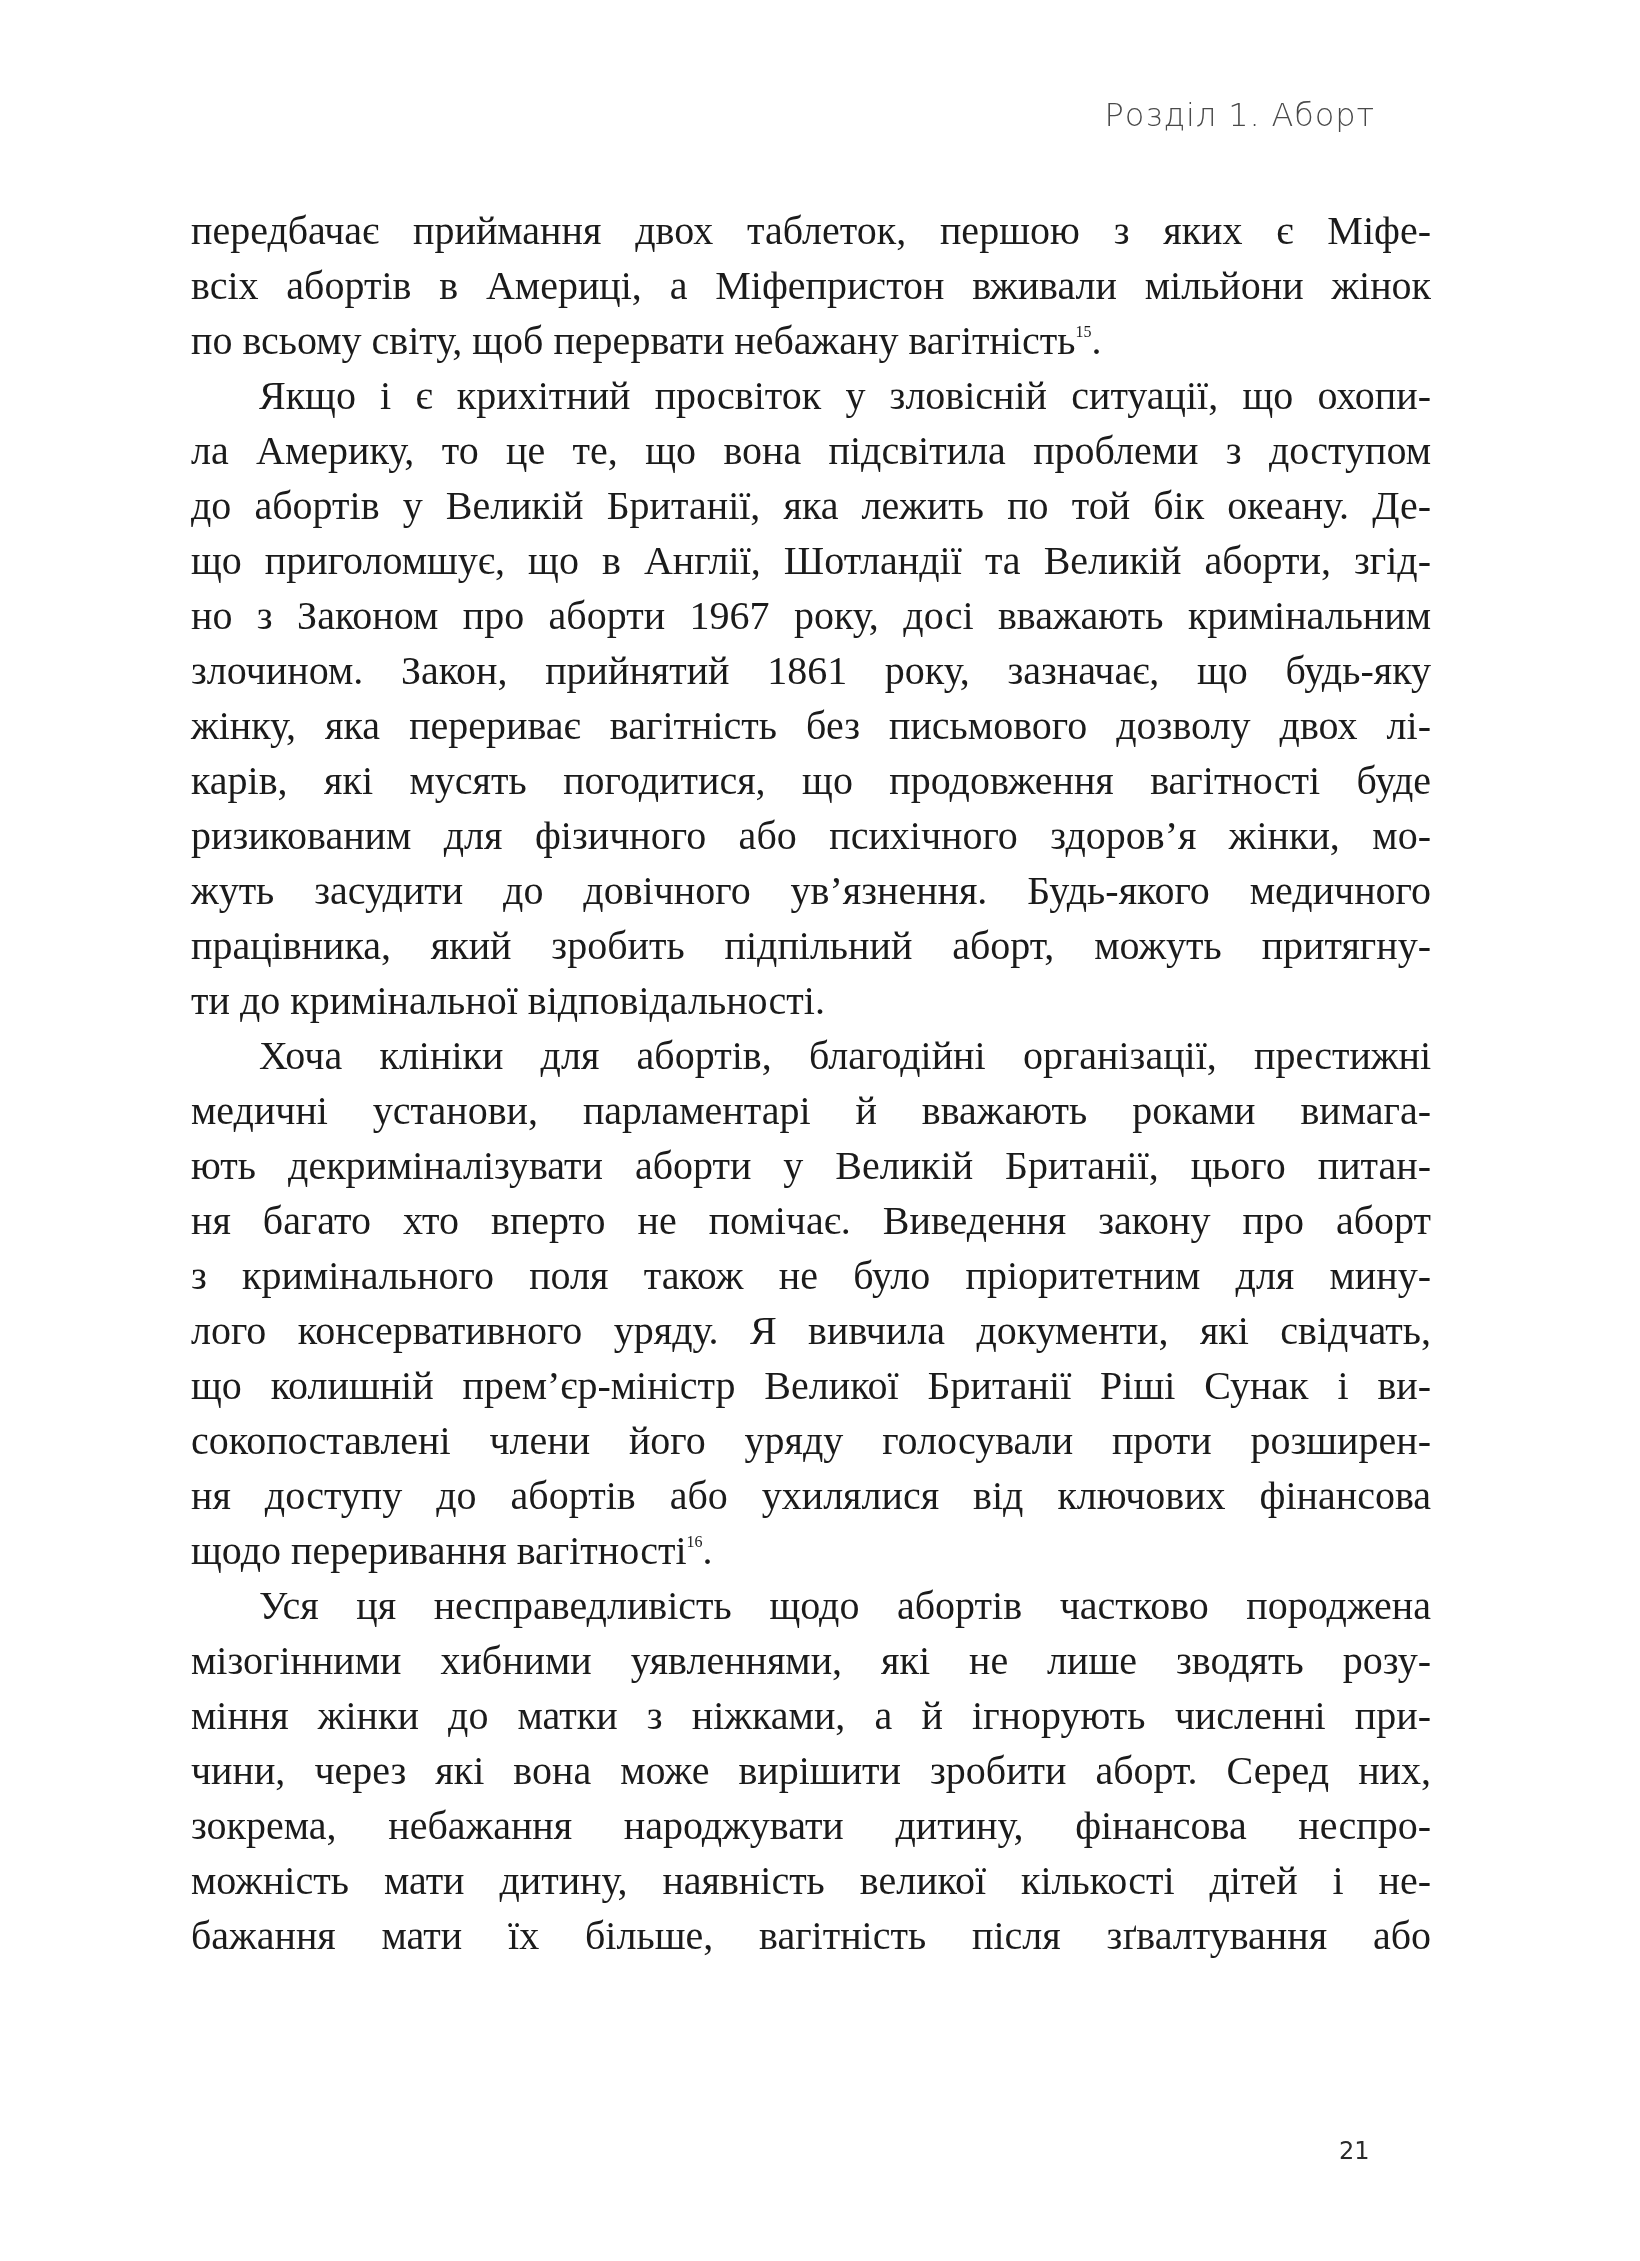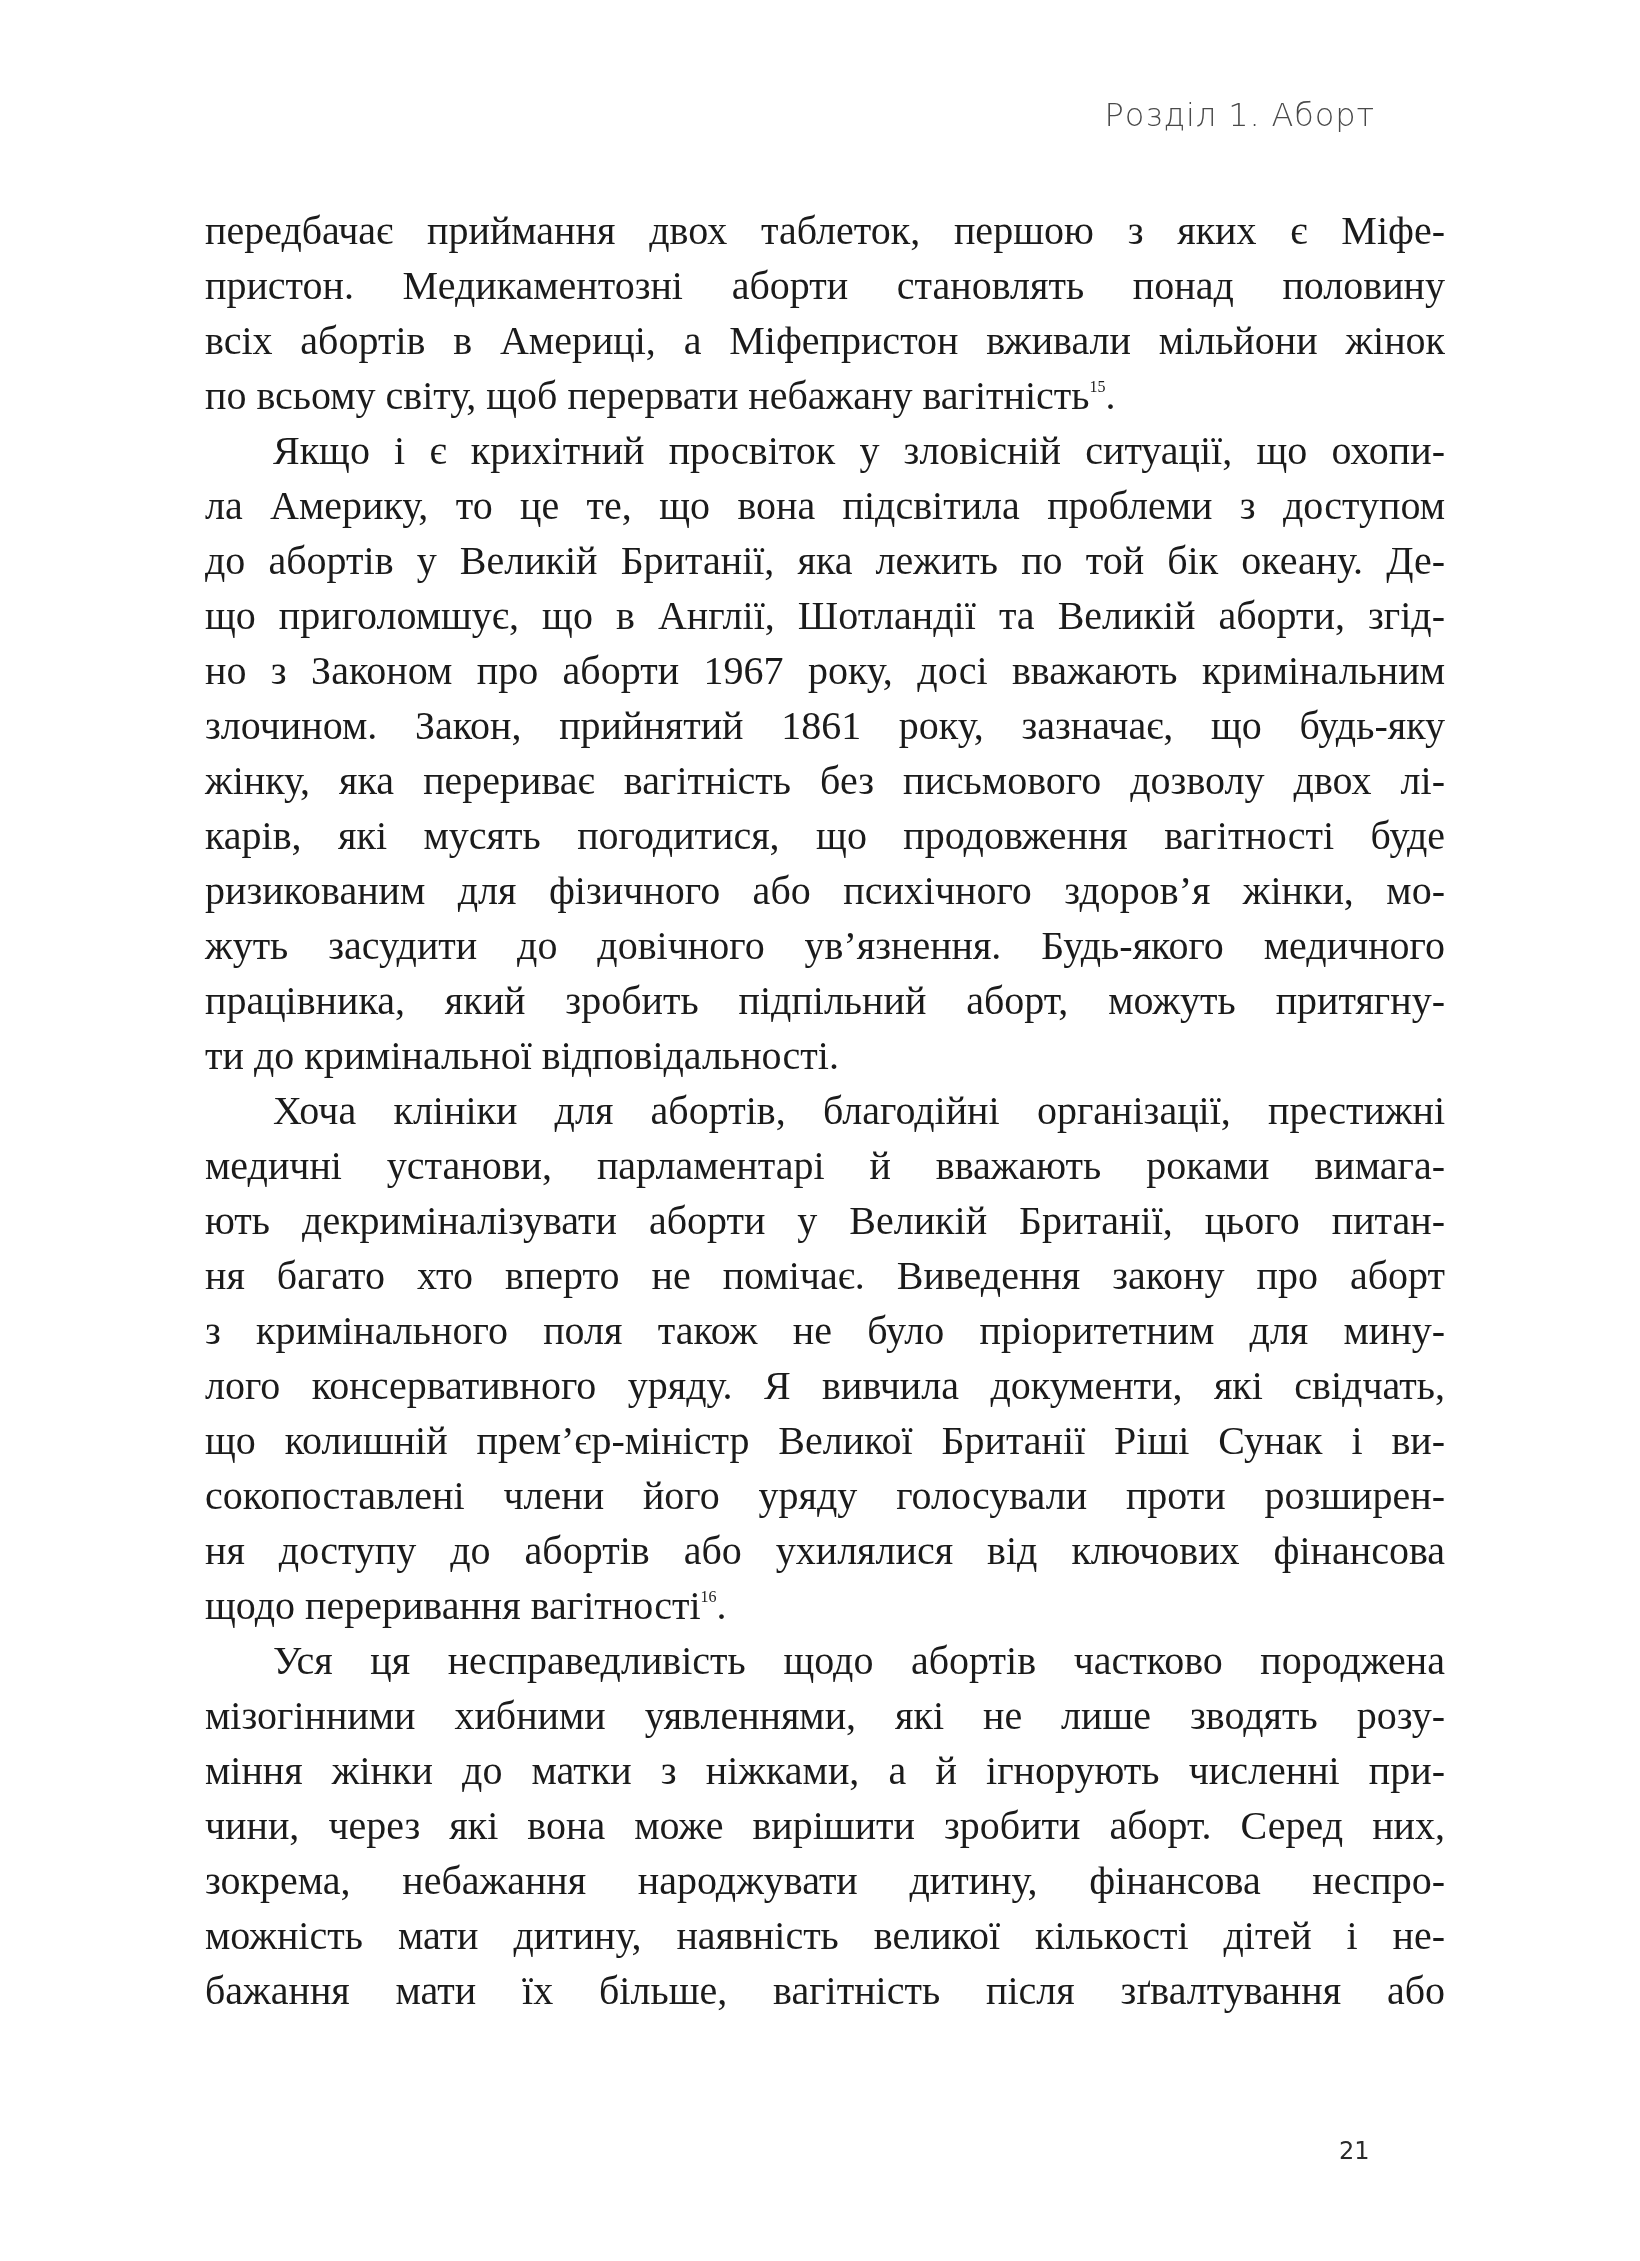--- a/index.html
+++ b/index.html
@@ -22,21 +22,21 @@
       font-size: 32px;
       font-weight: 300;
       color: #4a4a4a;
       letter-spacing: 0.9px;
       white-space: nowrap;
       text-align: center;
     }
     .body-text {
       position: absolute;
       top: 203px;
-      left: 205px;
+      left: 191px;
       width: 1240px;
       font-family: "Liberation Serif", serif;
       font-size: 40px;
       line-height: 55px;
       color: #1b1b1b;
     }
     .line {
       display: block;
       white-space: nowrap;
       text-align: justify;
@@ -67,21 +67,20 @@
 </head>
 <body>
 
 <div class="page">
   <div class="running-head">Розділ 1. Аборт</div>
 
   <div class="body-text">
 
     <div class="paragraph">
       <span class="line">передбачає приймання двох таблеток, першою з яких є Міфе-</span>
-      <span class="line">пристон. Медикаментозні аборти становлять понад половину</span>
       <span class="line">всіх абортів в Америці, а Міфепристон вживали мільйони жінок</span>
       <span class="line last"><span>по всьому світу, щоб перервати небажану вагітність</span><sup class="fn">15</sup><span>.</span></span>
     </div>
 
     <div class="paragraph">
       <span class="line indent">Якщо і є крихітний просвіток у зловісній ситуації, що охопи-</span>
       <span class="line">ла Америку, то це те, що вона підсвітила проблеми з доступом</span>
       <span class="line">до абортів у Великій Британії, яка лежить по той бік океану. Де-</span>
       <span class="line">що приголомшує, що в Англії, Шотландії та Великій аборти, згід-</span>
       <span class="line">но з Законом про аборти 1967 року, досі вважають кримінальним</span>

